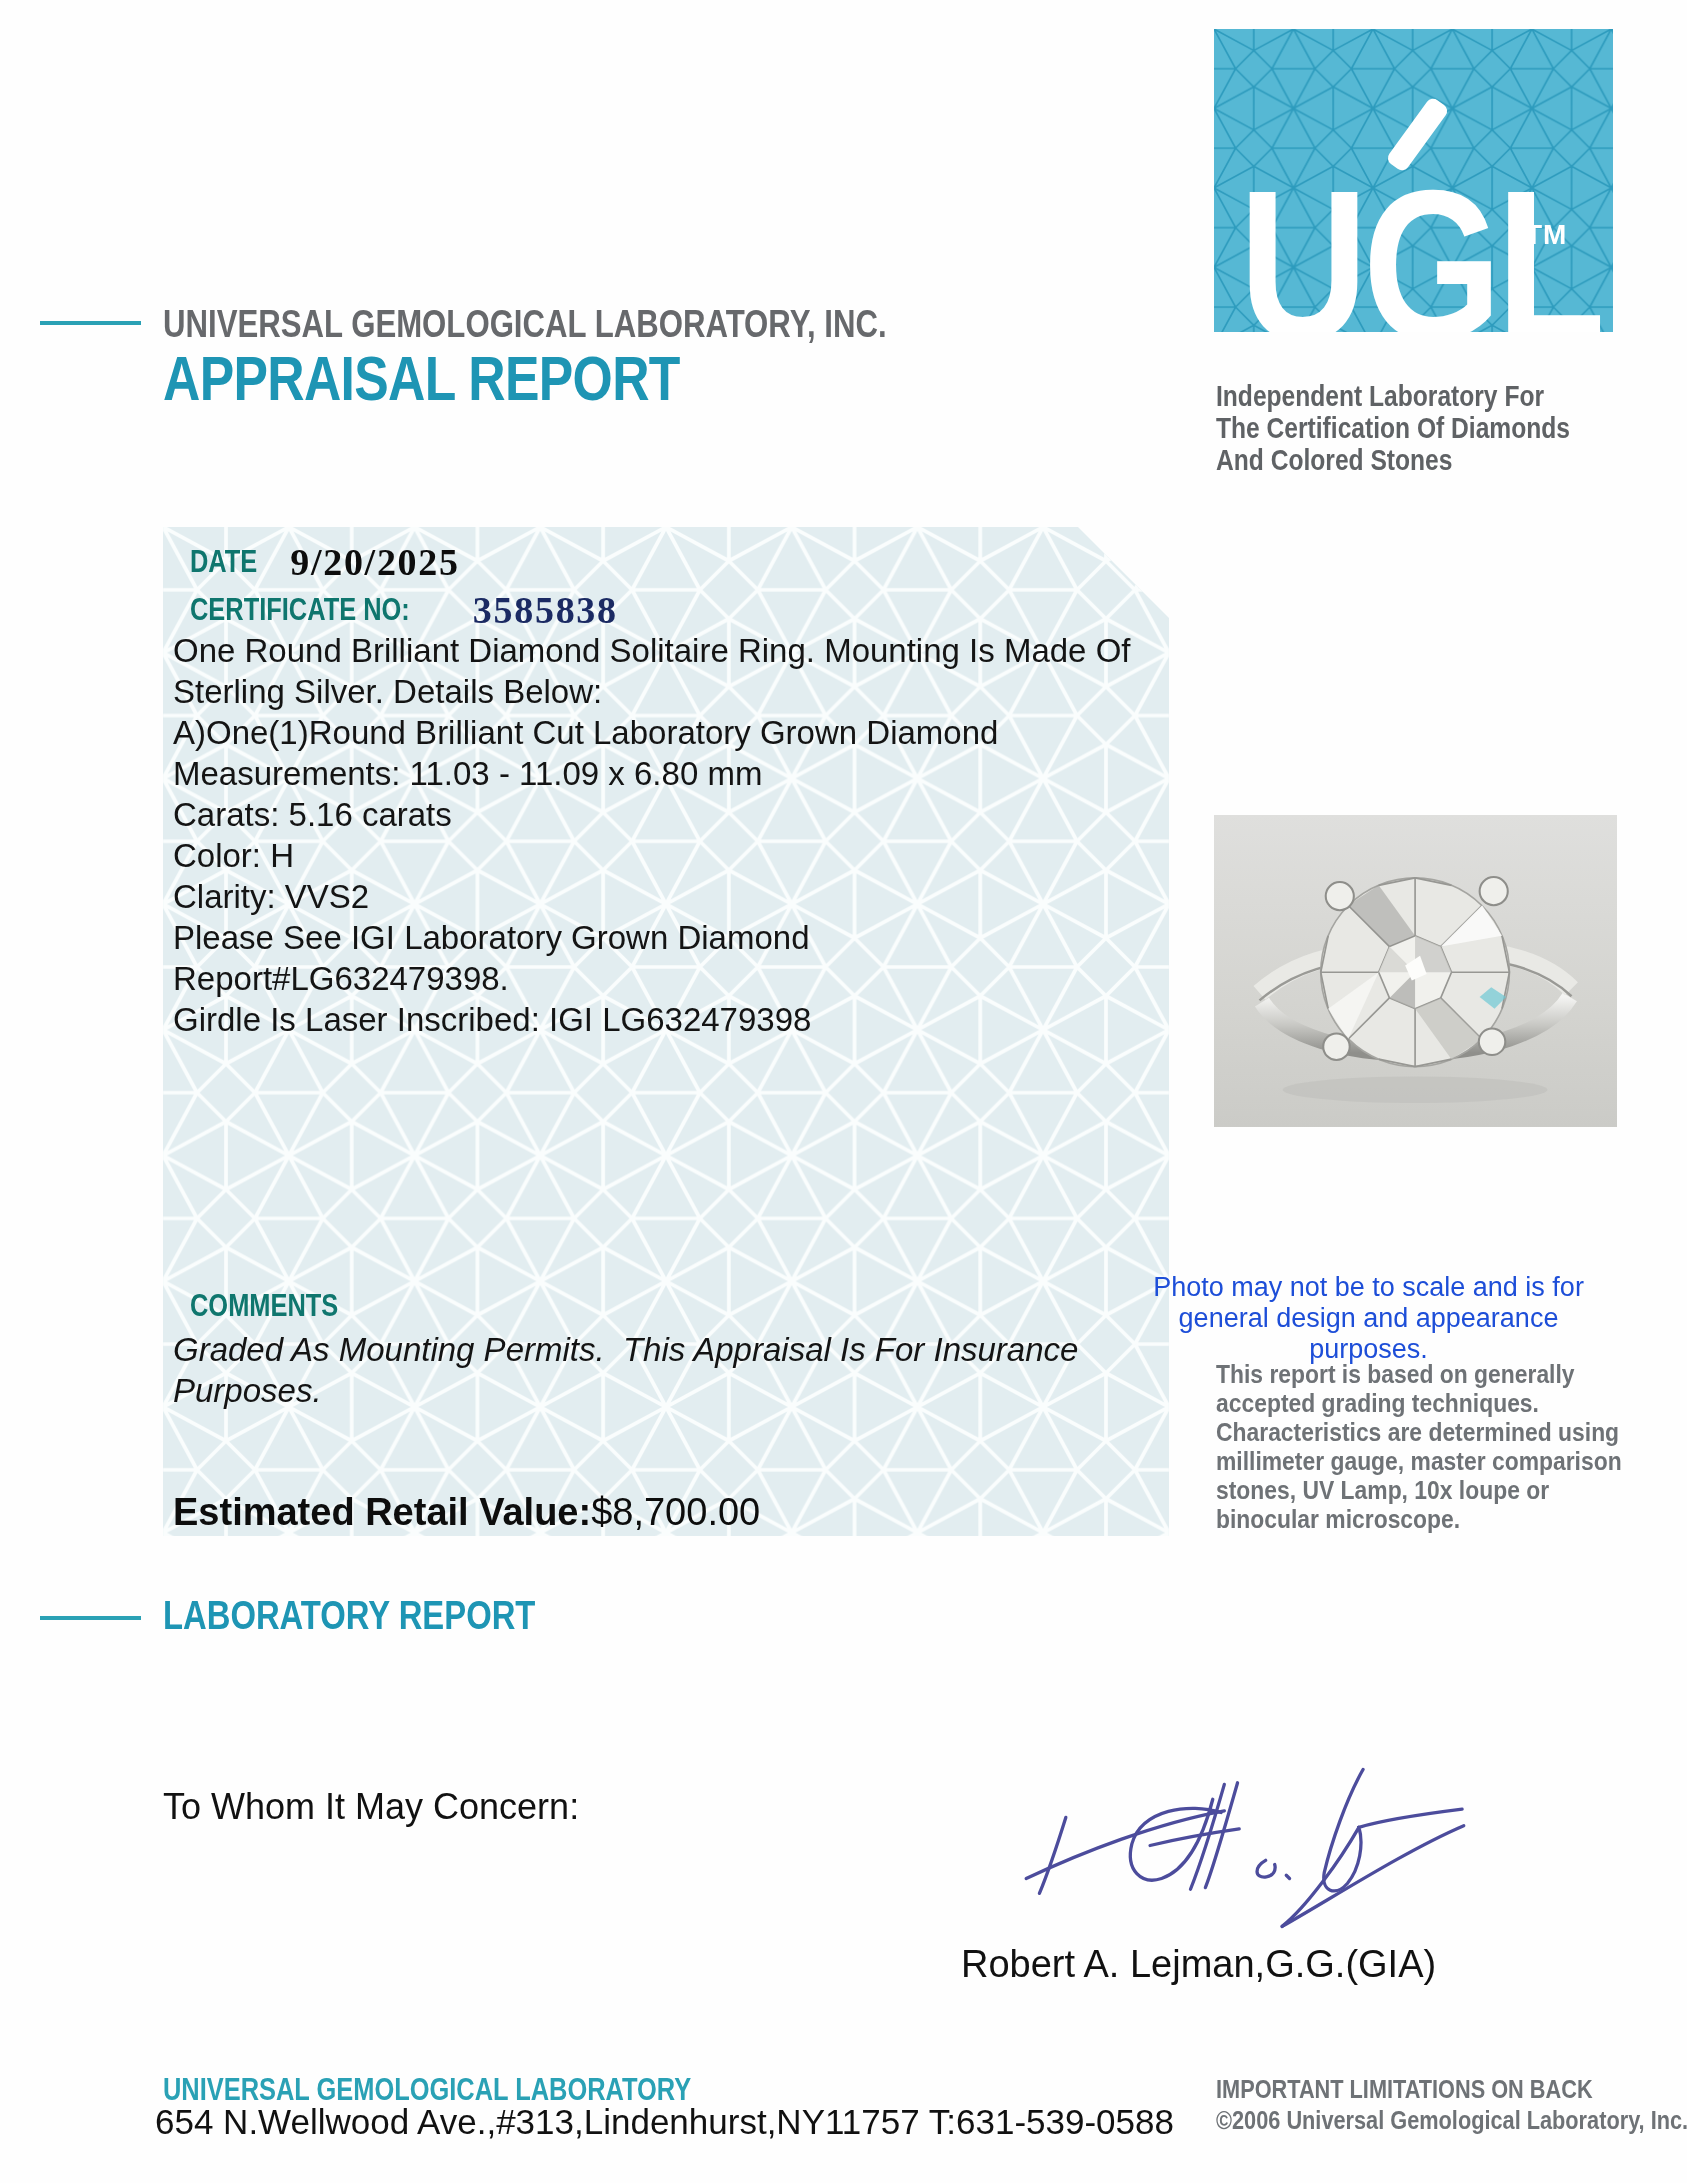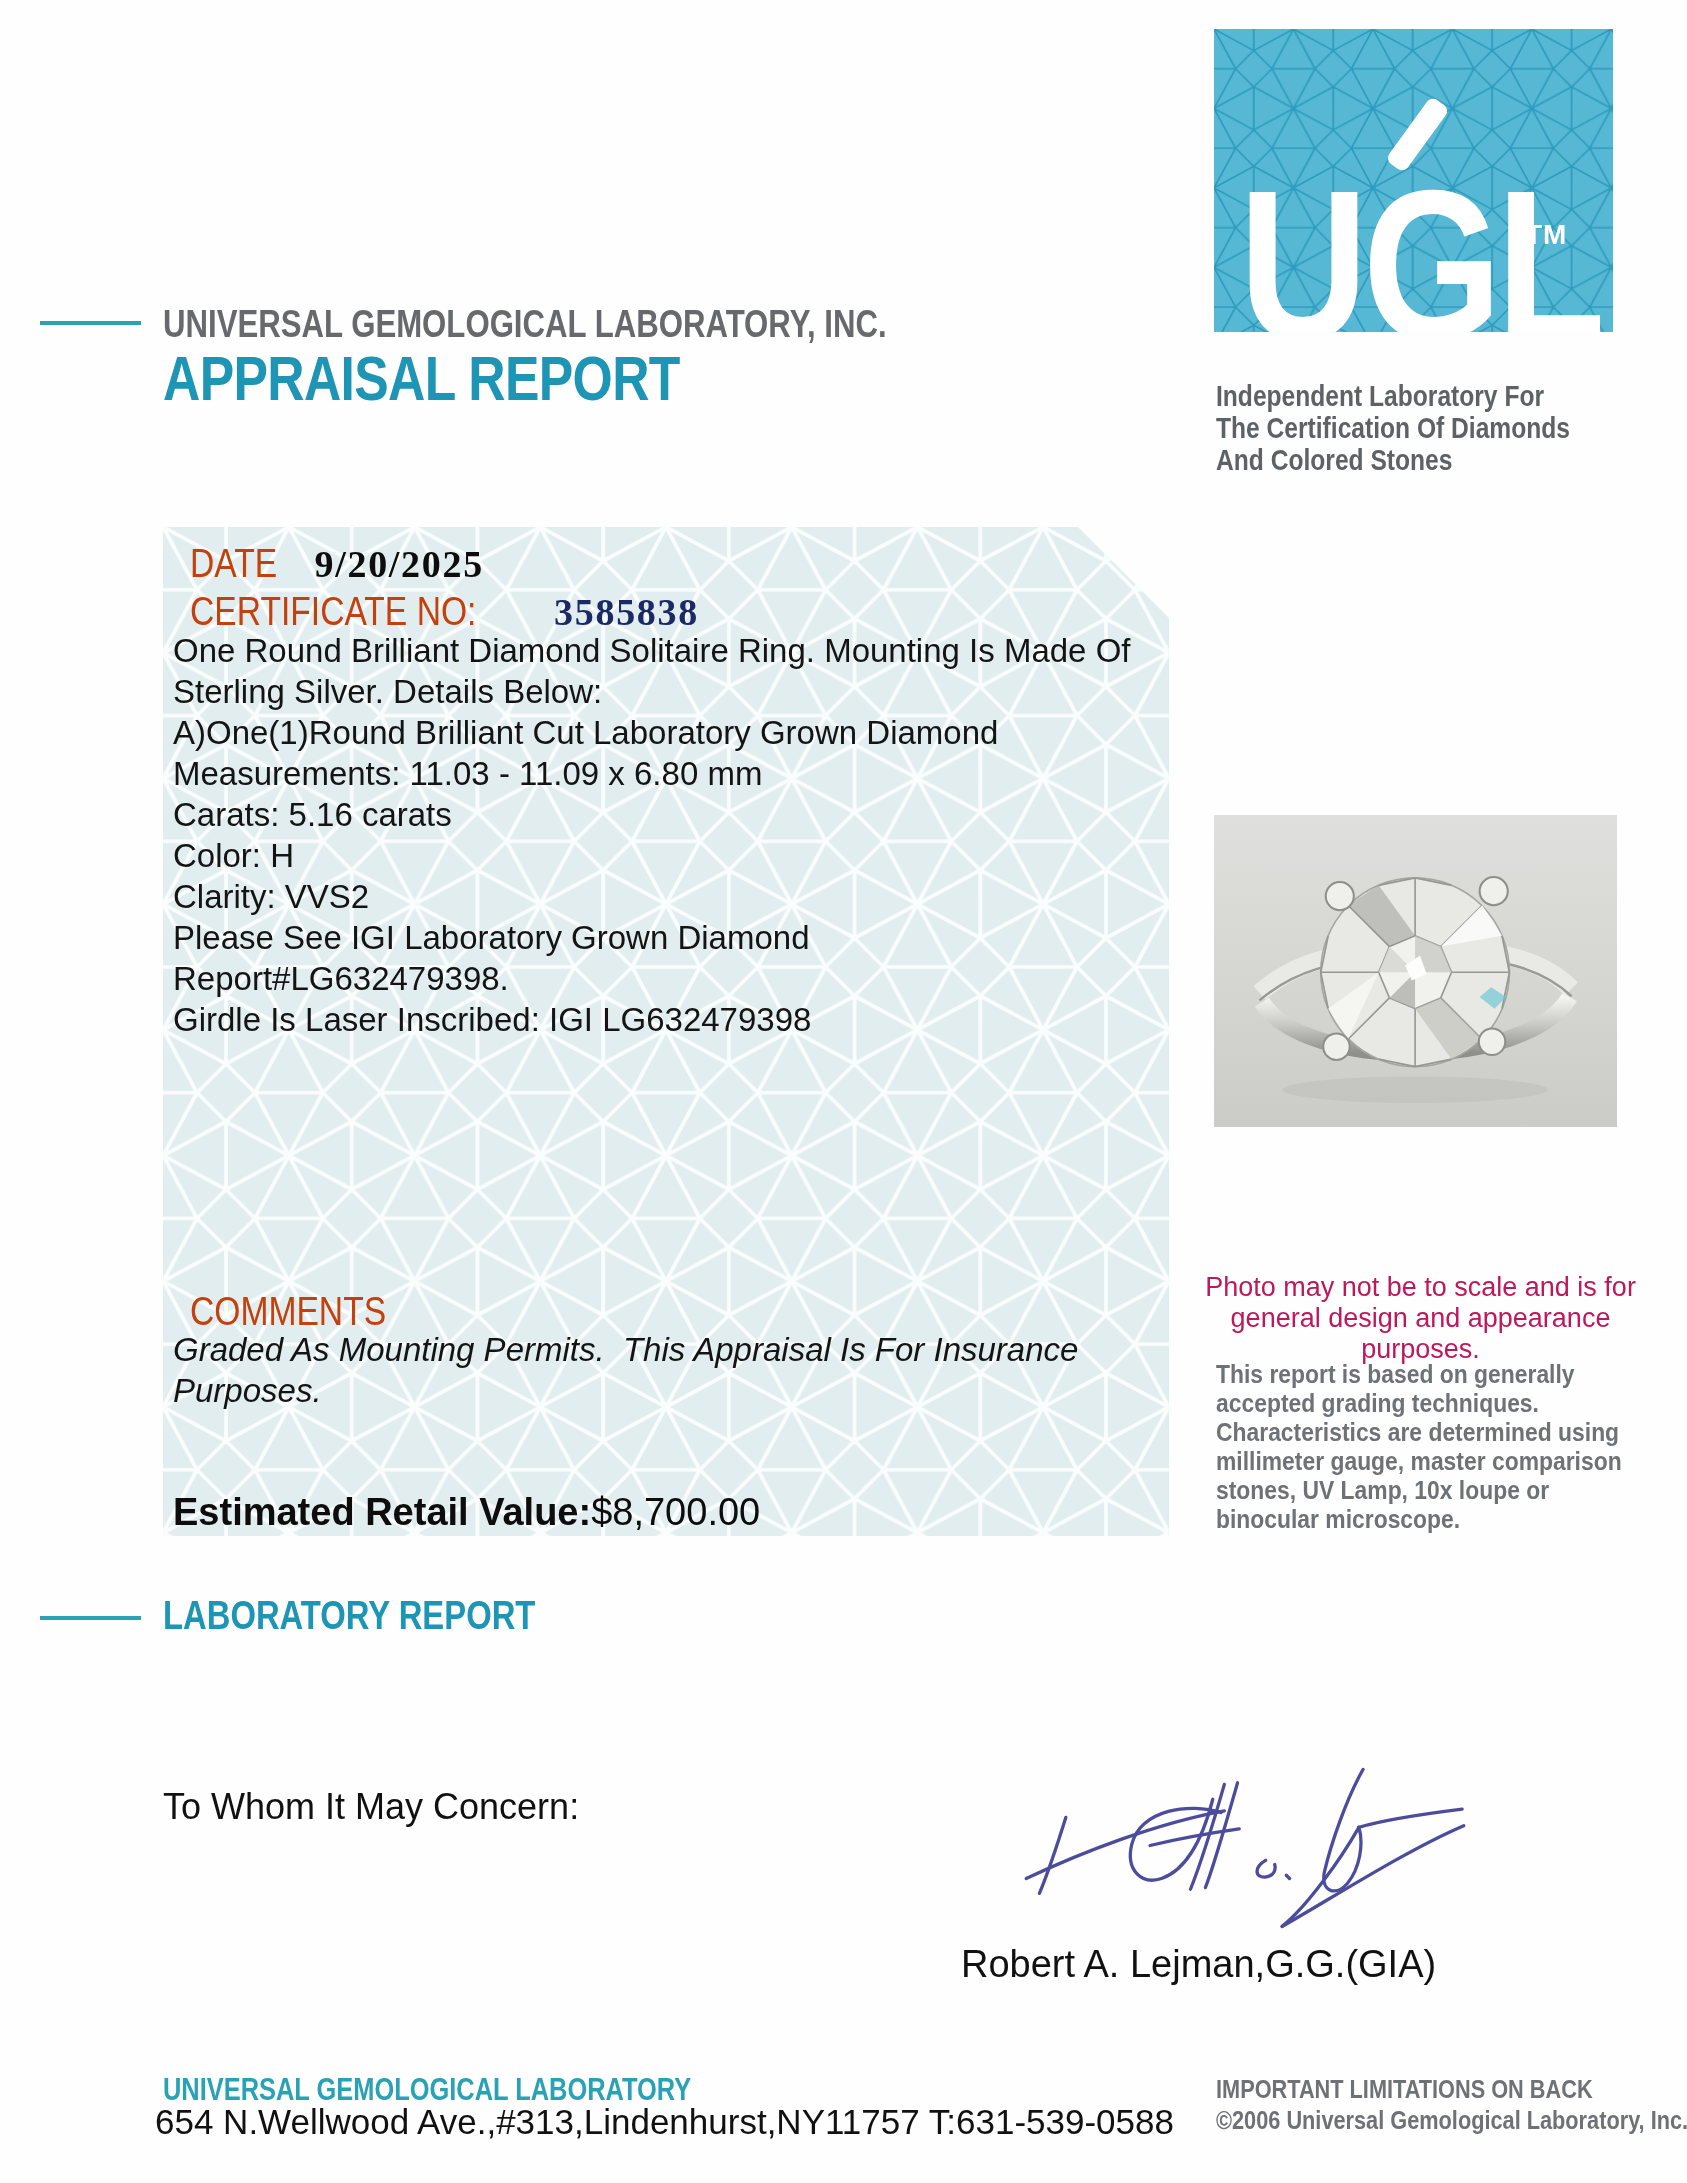--- a/index.html
+++ b/index.html
@@ -22,36 +22,36 @@
             transform:rotate(36deg);}
   .tm-mark{position:absolute;left:311px;top:190px;font-size:28px;font-weight:bold;color:#ffffff;letter-spacing:0.8px;}
   .logo-tagline{left:1216px;top:380px;font-size:30px;font-weight:bold;color:#5f6265;line-height:32px;}
 
   
   .panel{left:163px;top:527px;width:1006px;height:1009px;background:#e2edf0;
          clip-path:polygon(0 0,915px 0,1006px 91px,1006px 1009px,0 1009px);}
   .panel-pattern{position:absolute;left:0;top:0;}
   .date-row{position:absolute;left:26.5px;top:13.2px;}
   .cert-row{position:absolute;left:26.5px;top:61px;}
-  .lbl-teal{font-size:41px;font-weight:normal;color:#c2410c;vertical-align:middle;}
+  .lbl-teal{font-size:31px;font-weight:bold;color:#0f766e;vertical-align:middle;}
   .mono-val{font-family:Liberation Serif, serif;font-weight:bold;font-size:38px;
             letter-spacing:1.7px;vertical-align:middle;}
   .date-val{color:#0d0d0d;margin-left:15px;}
   .cert-val{color:#1b2a63;margin-left:11.6px;}
   .description{position:absolute;left:10px;top:103px;font-size:33px;line-height:41px;color:#141414;}
   .description div,.comments-text div{white-space:pre;}
   .comments-label{position:absolute;left:26.5px;top:761px;}
   .comments-text{position:absolute;left:10px;top:802px;font-size:33px;line-height:41px;color:#141414;font-style:italic;}
   .valuation{position:absolute;left:10px;top:964px;font-size:38px;color:#0d0d0d;}
   .valuation .v-label{font-weight:bold;letter-spacing:0px;}
   .valuation .v-value{font-weight:normal;}
 
   
   .photo{left:1214px;top:815px;width:403px;height:312px;}
-  .photo-caption{left:1204px;top:1272px;width:433px;text-align:center;font-size:27px;line-height:31px;color:#be185d;}
+  .photo-caption{left:1152px;top:1272px;width:433px;text-align:center;font-size:27px;line-height:31px;color:#1d4ed8;}
   .techniques{left:1216px;top:1360px;font-size:26px;line-height:29px;font-weight:bold;color:#6e7276;}
   .techniques .cond{transform:scaleX(0.88);}
 
   
   .lab-rule{left:40px;top:1616px;width:101px;height:4.1px;background:#2aa1b5;}
   .lab-title{left:163px;top:1593px;font-size:40px;font-weight:bold;color:#1e95b4;}
 
   .salutation{left:163px;top:1786px;font-size:36px;color:#111;}
   .signature{left:1016px;top:1720px;}
   .signer{left:961px;top:1943px;font-size:38px;color:#111;}

